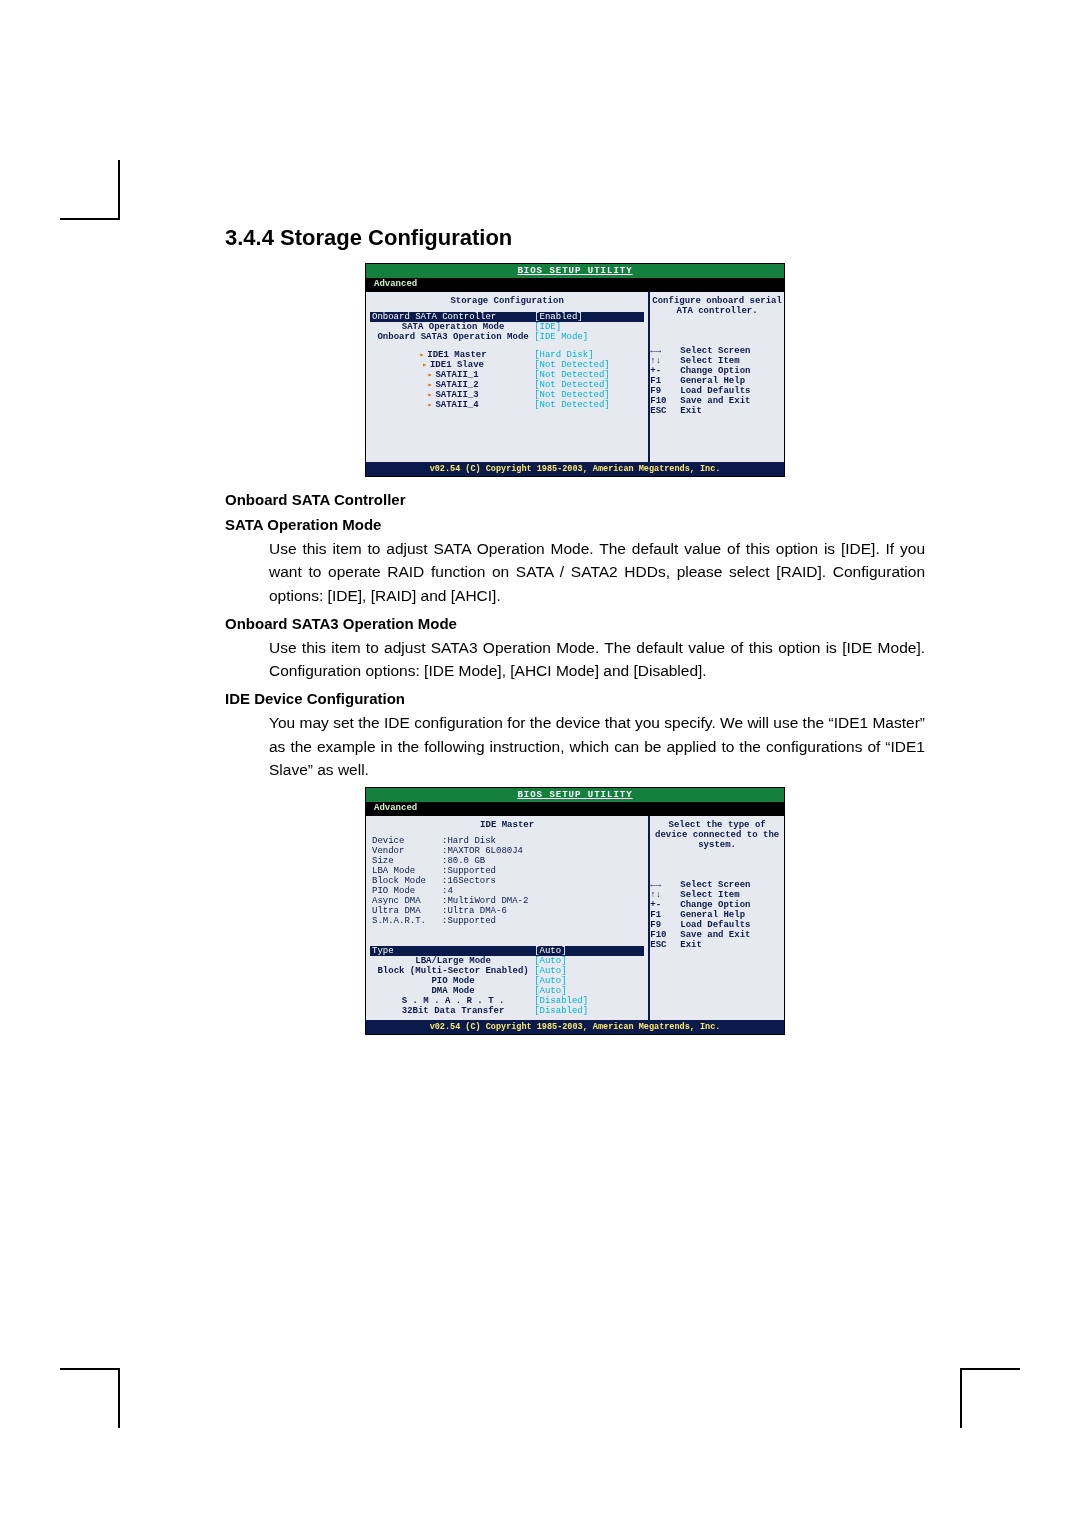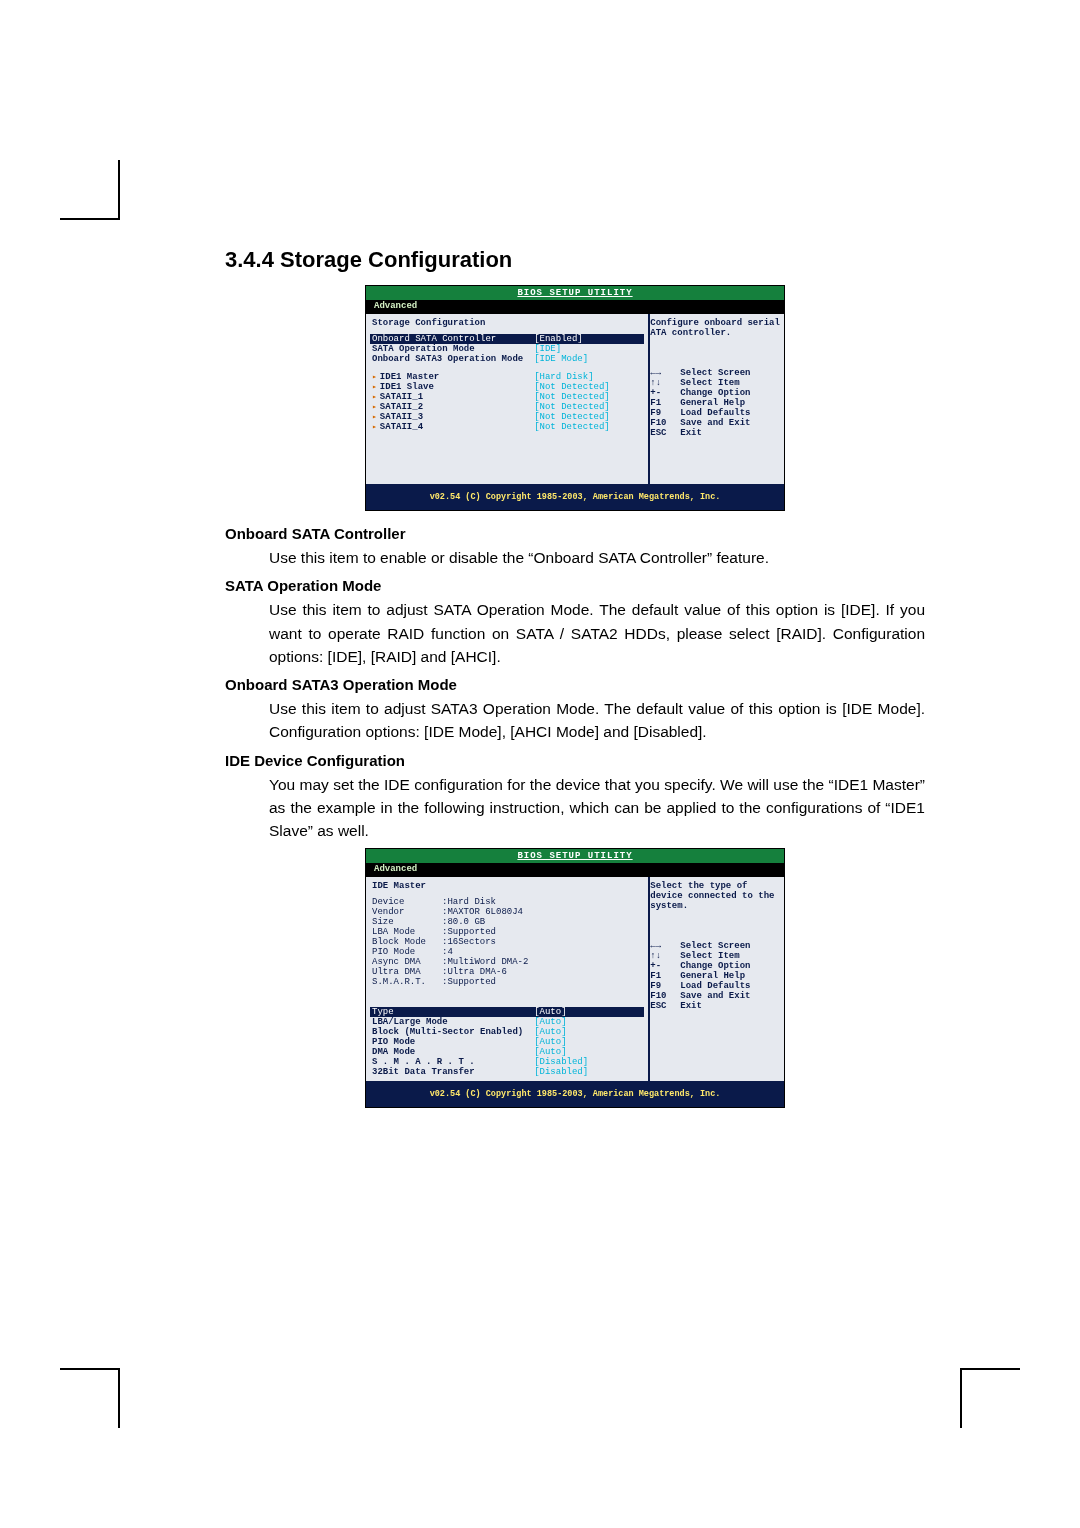--- a/index.html
+++ b/index.html
@@ -12,21 +12,21 @@
   }
   .crop-tl, .crop-tr, .crop-bl, .crop-br {
     position: absolute; width: 60px; height: 60px; border-color: #000;
   }
   .crop-tl { top: 160px; left: 60px; border-right: 2px solid #000; border-bottom: 2px solid #000; }
   .crop-bl { bottom: 100px; left: 60px; border-right: 2px solid #000; border-top: 2px solid #000; }
   .crop-br { bottom: 100px; right: 60px; border-left: 2px solid #000; border-top: 2px solid #000; }
 
   .page {
     position: absolute;
-    top: 247px;
+    top: 225px;
     left: 225px;
     width: 700px;
   }
 
   h2.section {
     font-family: "Arial", sans-serif;
     font-size: 22px;
     font-weight: bold;
     margin-bottom: 12px;
   }
@@ -75,35 +75,35 @@
     flex: 1;
     background: #e6e9ef;
     color: #0a1a4a;
     padding: 4px 0;
   }
   .bios-foot {
     background: #0a1a4a;
     color: #ffe86b;
     text-align: center;
     font-size: 8.5px;
-    padding: 8px 0;
+    padding: 2px 0;
     font-weight: bold;
   }
   .bios-left .heading {
     color: #0a1a4a;
     font-weight: bold;
     margin-bottom: 6px;
   }
   .row { display: flex; }
   .row .k { flex: 0 0 60%; }
   .row .v { flex: 1; }
   .sel .k, .sel .v { color: #fff; background:#0a1a4a; }
   .row.sel { background:#0a1a4a; color:#fff; padding:0 2px; margin:0 -2px;}
   .cyan { color: #00b4d8; font-weight: normal; }
-  .navy { color: #0a1a4a; font-weight: bold; }
+  .navy { color: #0a1a4a; font-weight: bold; text-align: center; }
   .tri::before { content: "▸"; color:#d66a00; margin-right:3px; font-size:8px;}
   .help-block .hk { color:#0a1a4a; display:inline-block; width:30px; font-weight:bold;}
   .help-block .hv { color:#0a1a4a; font-weight:bold;}
   .help-top { color:#0a1a4a; font-weight:bold; margin-bottom:30px; }
 
   
   .item-title { font-weight: bold; font-size: 15px; margin: 8px 0 4px 0; }
   .item-body { font-size: 15.5px; line-height: 1.5; margin: 0 0 6px 44px; text-align: justify;}
   .pagenum { text-align:center; font-weight:bold; font-size:17px; margin-top:24px;}
 
@@ -183,21 +183,20 @@
             <div><span class="hk">F10</span><span class="hv">Save and Exit</span></div>
             <div><span class="hk">ESC</span><span class="hv">Exit</span></div>
           </div>
       </div>
     </div>
     <div class="bios-foot">v02.54 (C) Copyright 1985-2003, American Megatrends, Inc.</div>
   </div>
 
   <div id="items">
       <div class="item-title">Onboard SATA Controller</div>
-      <div class="item-body">Use this item to enable or disable the “Onboard SATA Controller” feature.</div>
       <div class="item-title">SATA Operation Mode</div>
       <div class="item-body">Use this item to adjust SATA Operation Mode. The default value of this option is [IDE]. If you want to operate RAID function on SATA / SATA2 HDDs, please select [RAID]. Configuration options: [IDE], [RAID] and [AHCI].</div>
       <div class="item-title">Onboard SATA3 Operation Mode</div>
       <div class="item-body">Use this item to adjust SATA3 Operation Mode. The default value of this option is [IDE Mode]. Configuration options: [IDE Mode], [AHCI Mode] and [Disabled].</div>
       <div class="item-title">IDE Device Configuration</div>
       <div class="item-body">You may set the IDE configuration for the device that you specify. We will use the “IDE1 Master” as the example in the following instruction, which can be applied to the configurations of “IDE1 Slave” as well.</div>
     </div>
 
   <div class="bios">
     <div class="bios-title">BIOS SETUP UTILITY</div>

